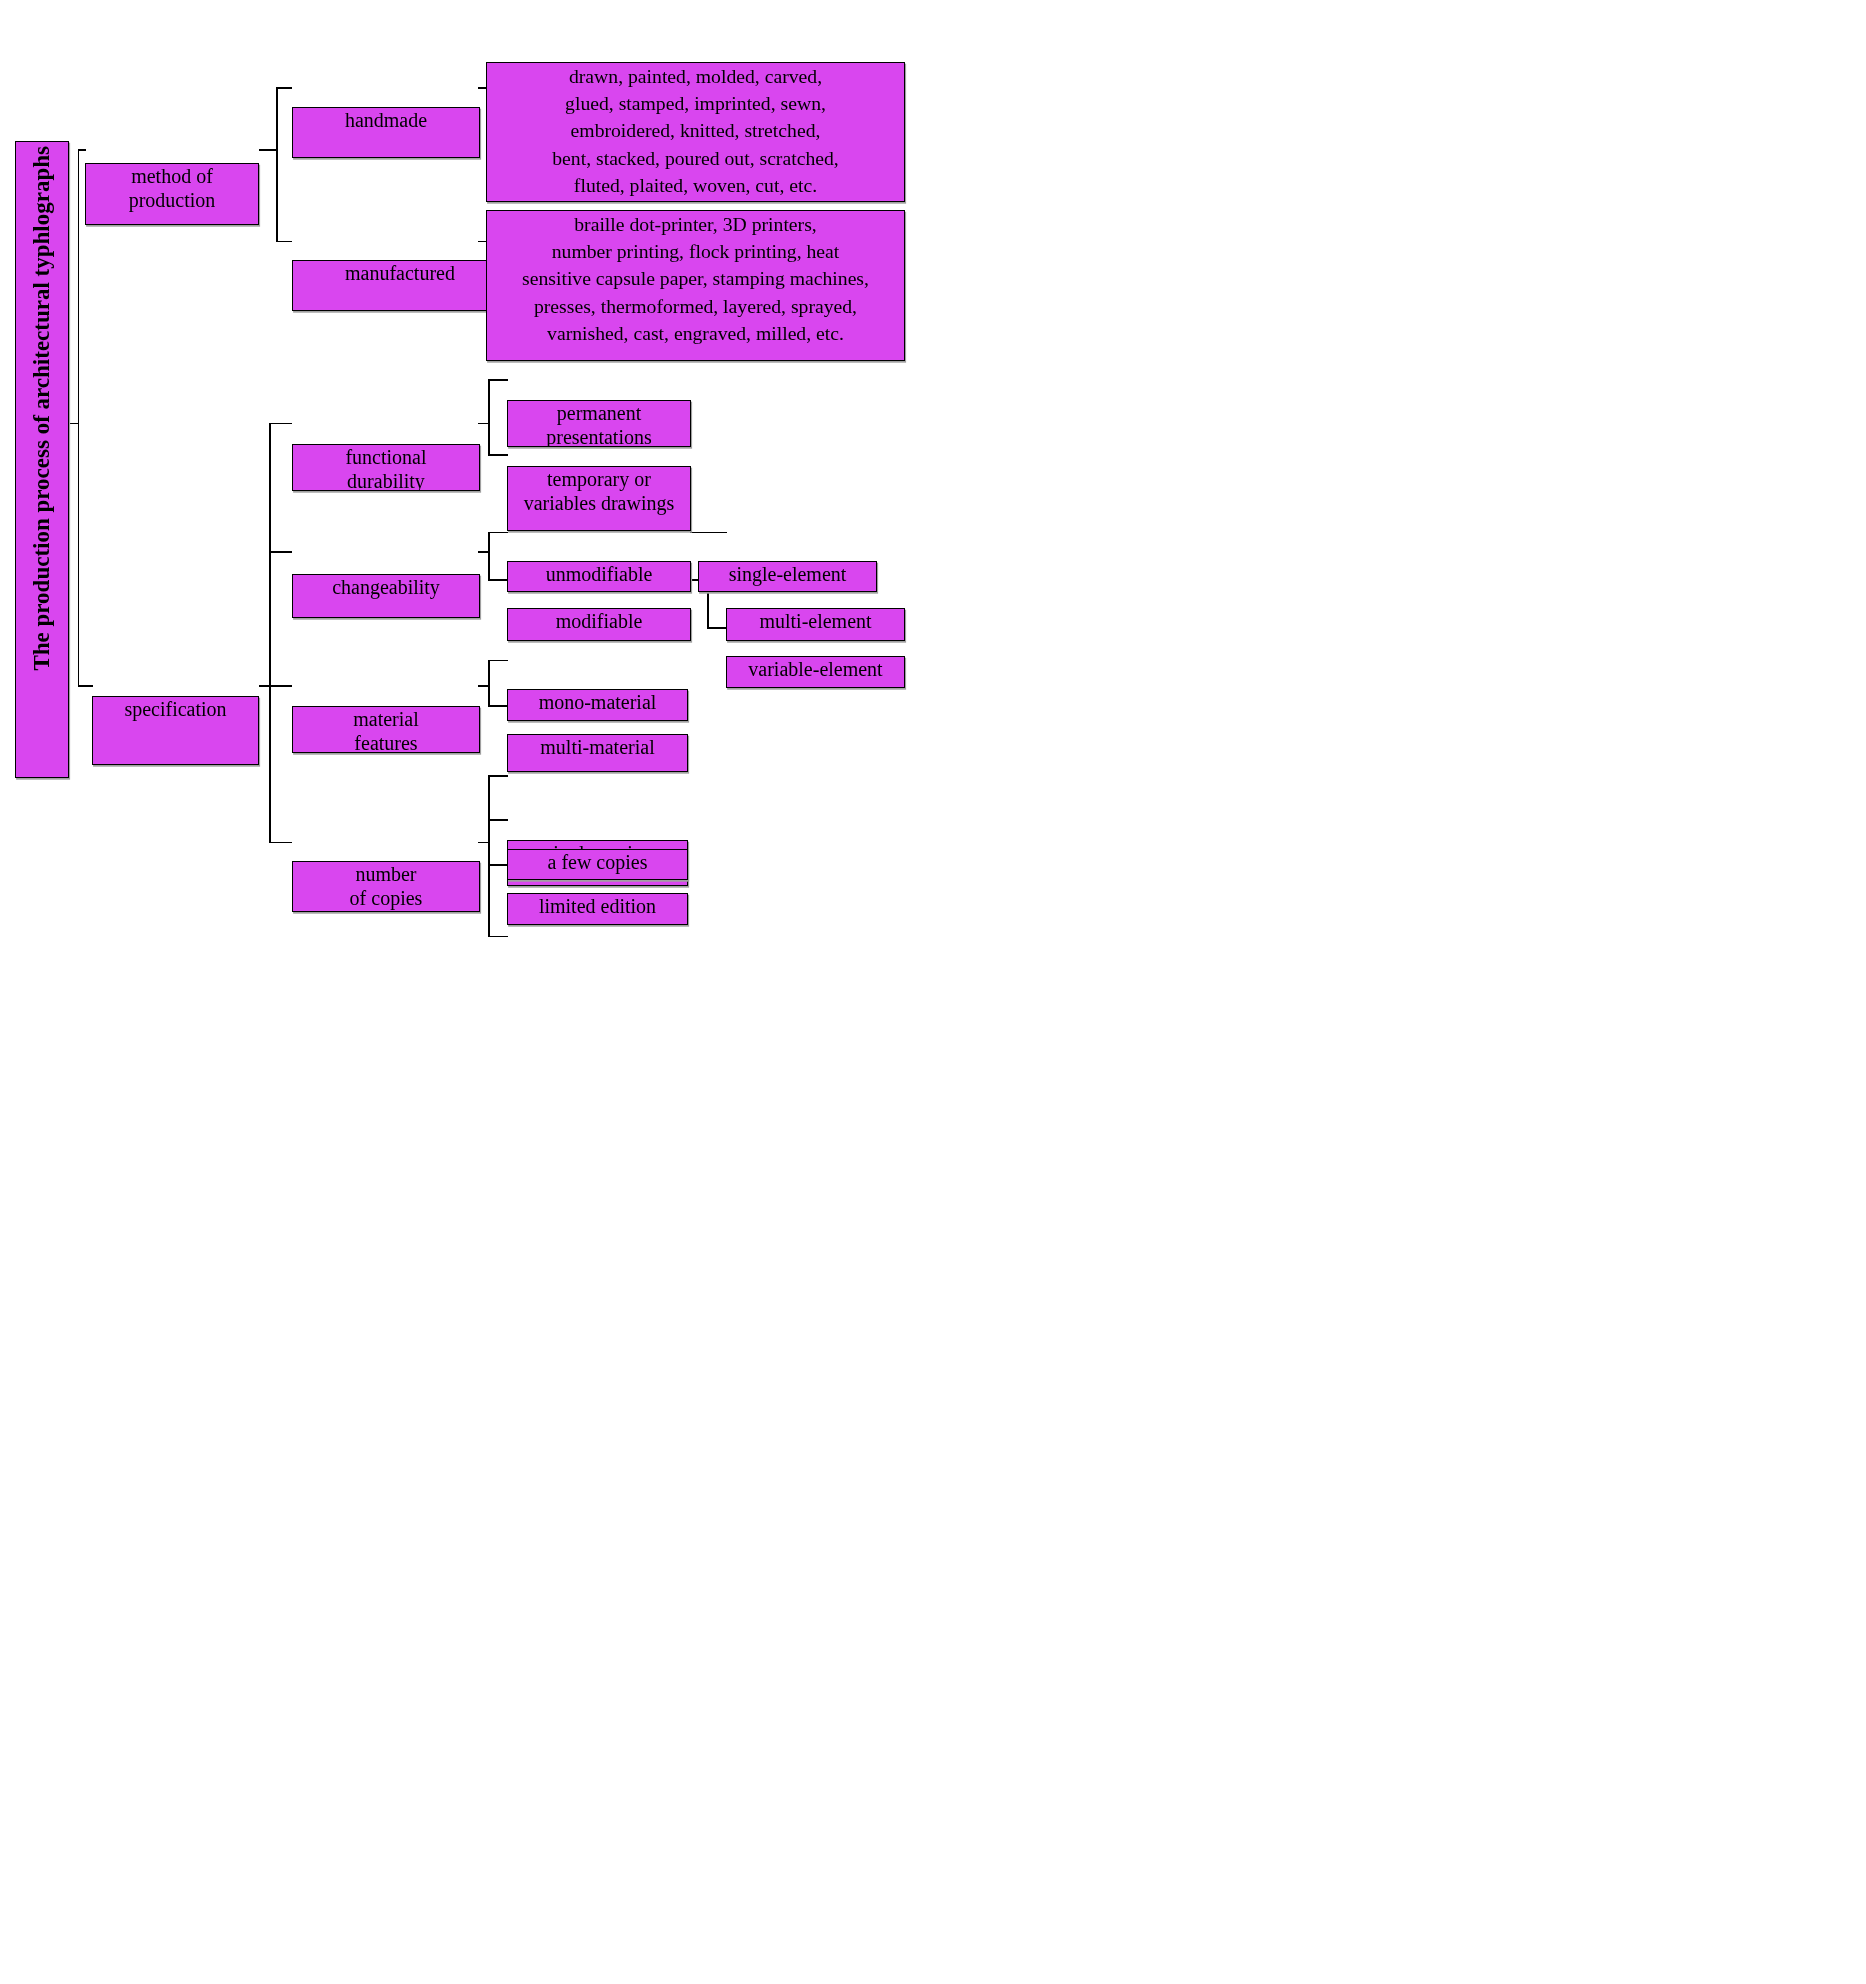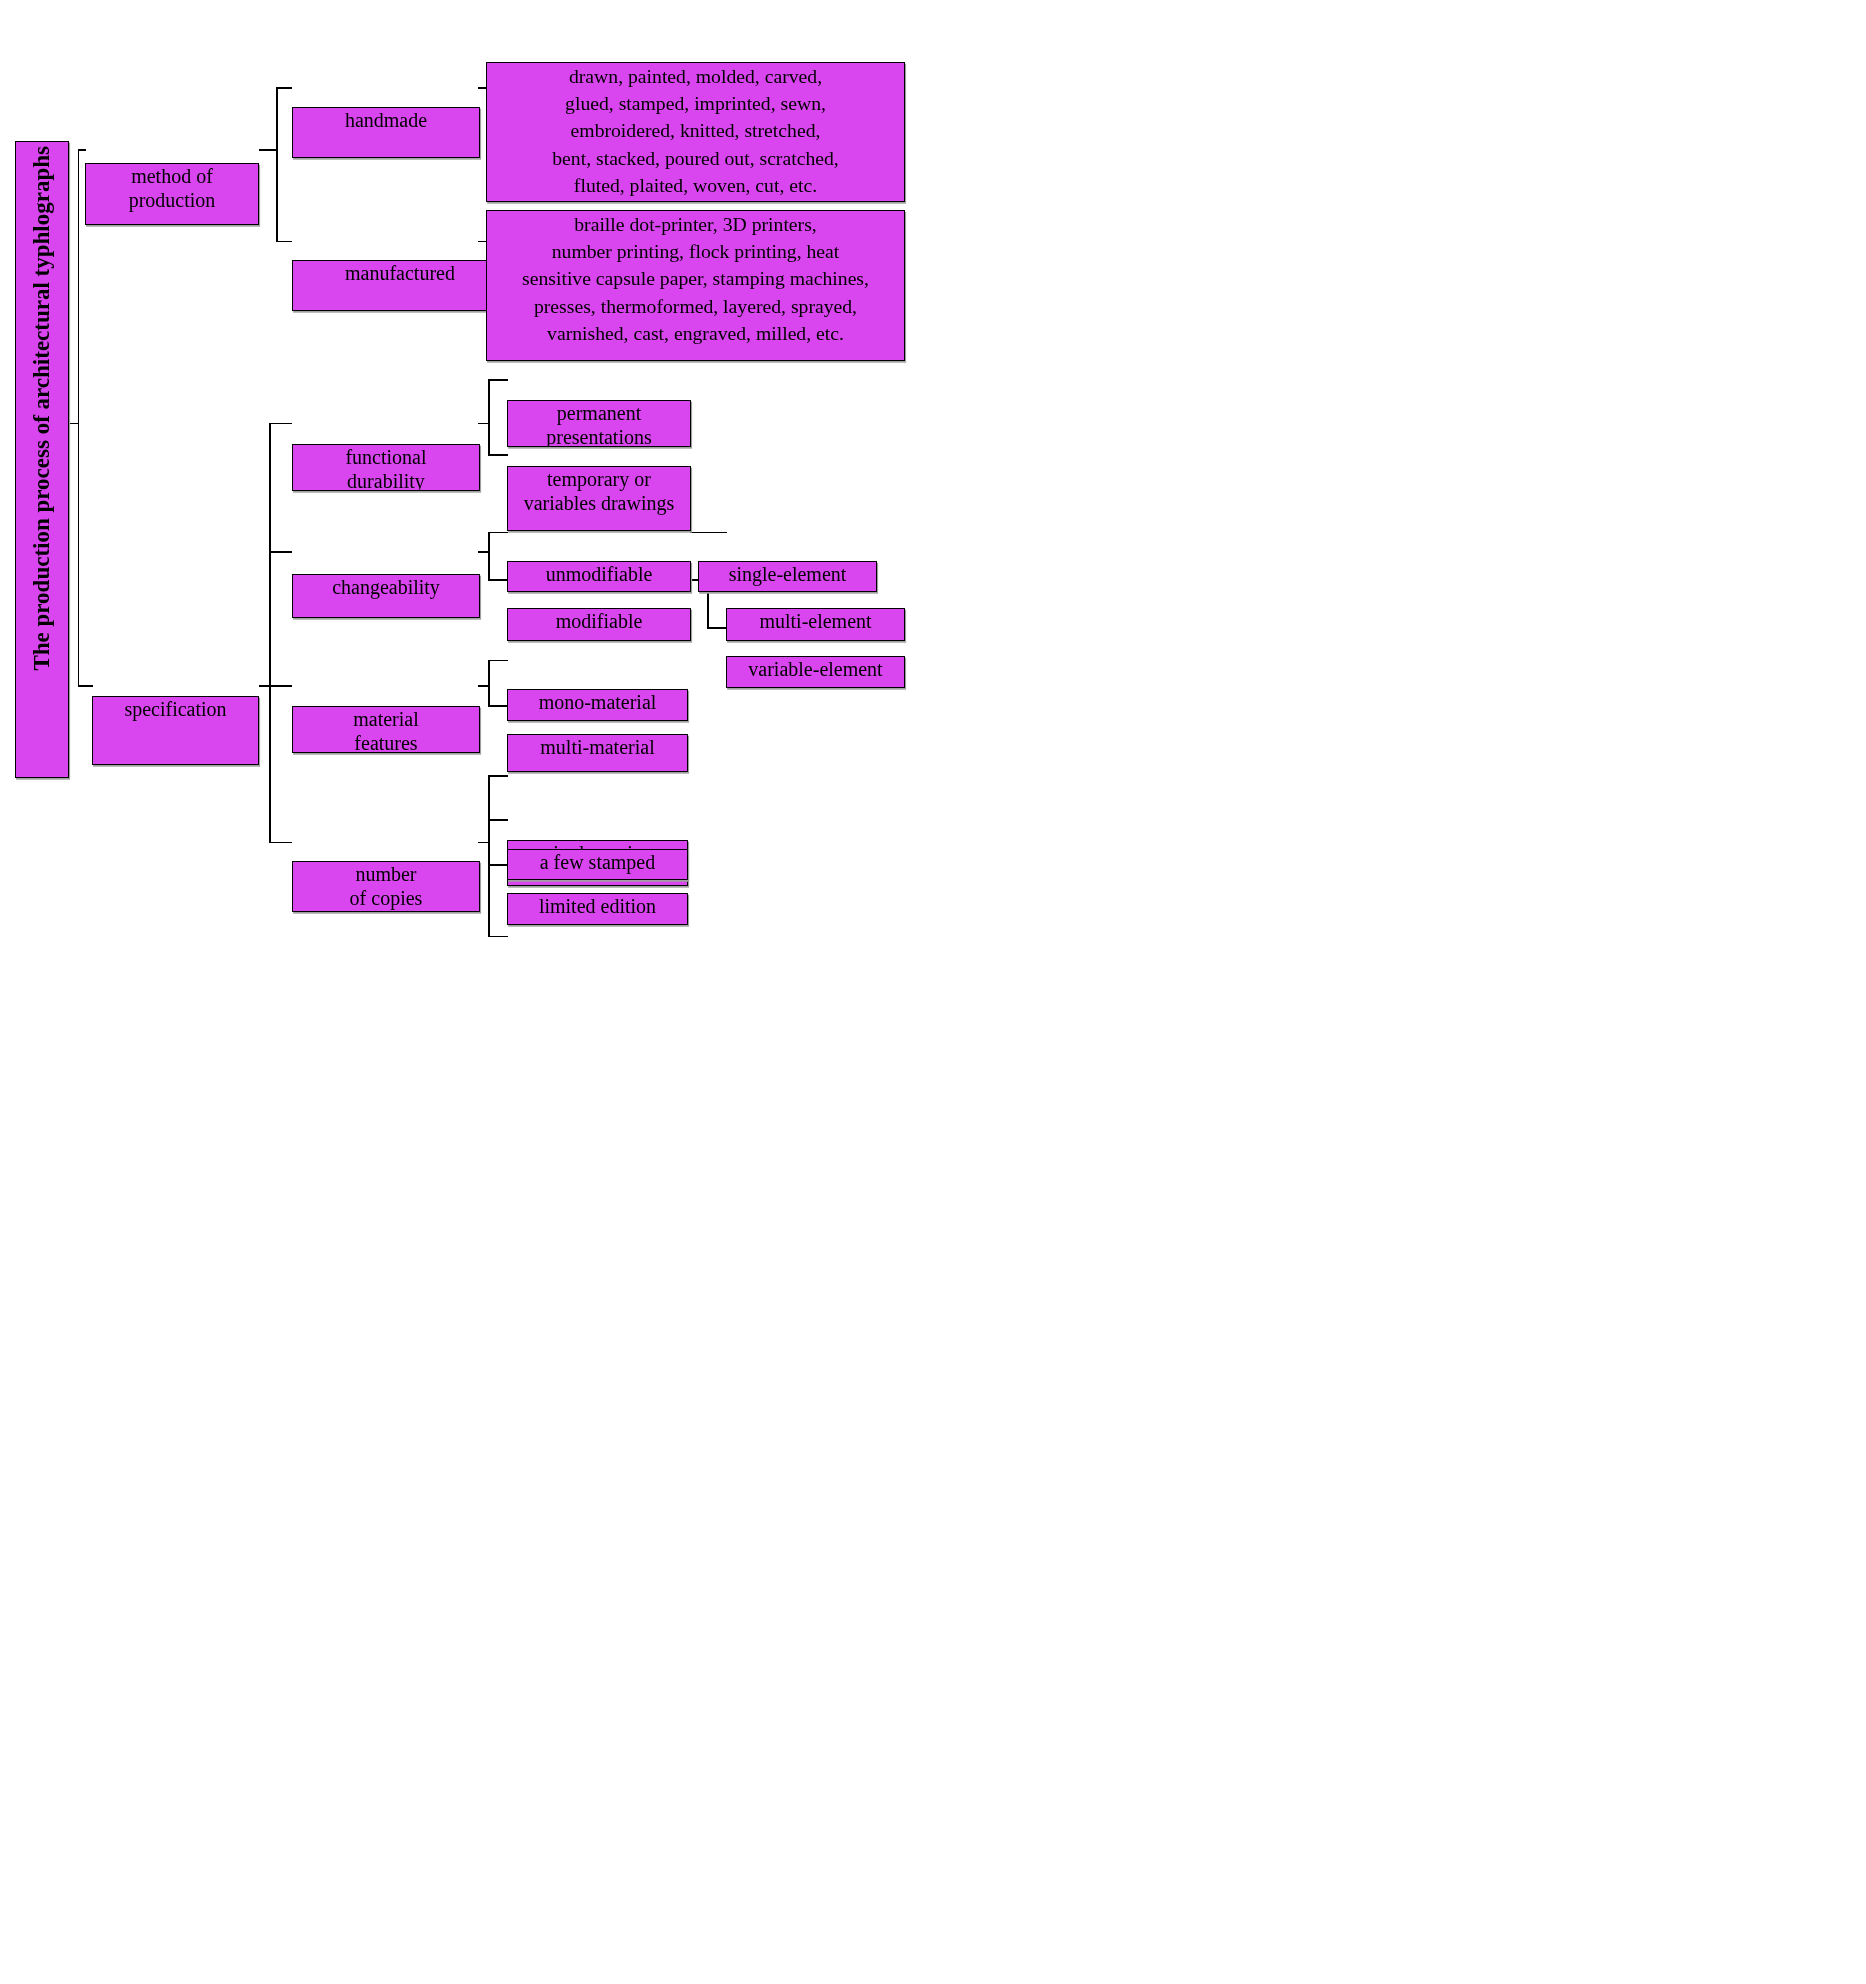--- a/index.html
+++ b/index.html
@@ -167,21 +167,21 @@
   <div class="box" style="left:292px;top:817px;width:188px;height:51px">
     <span class="lbl">number
 of copies</span>
   </div>
 
   <div class="box" style="left:507px;top:796px;width:181px;height:46px">
     <span class="lbl">single copies</span>
   </div>
 
   <div class="box" style="left:507px;top:805px;width:181px;height:31px">
-    <span class="lbl">a few stamped</span>
+    <span class="lbl">a few copies</span>
   </div>
 
   <div class="box" style="left:507px;top:849px;width:181px;height:32px">
     <span class="lbl">limited edition</span>
   </div>
 
 
 </div>
 
 

